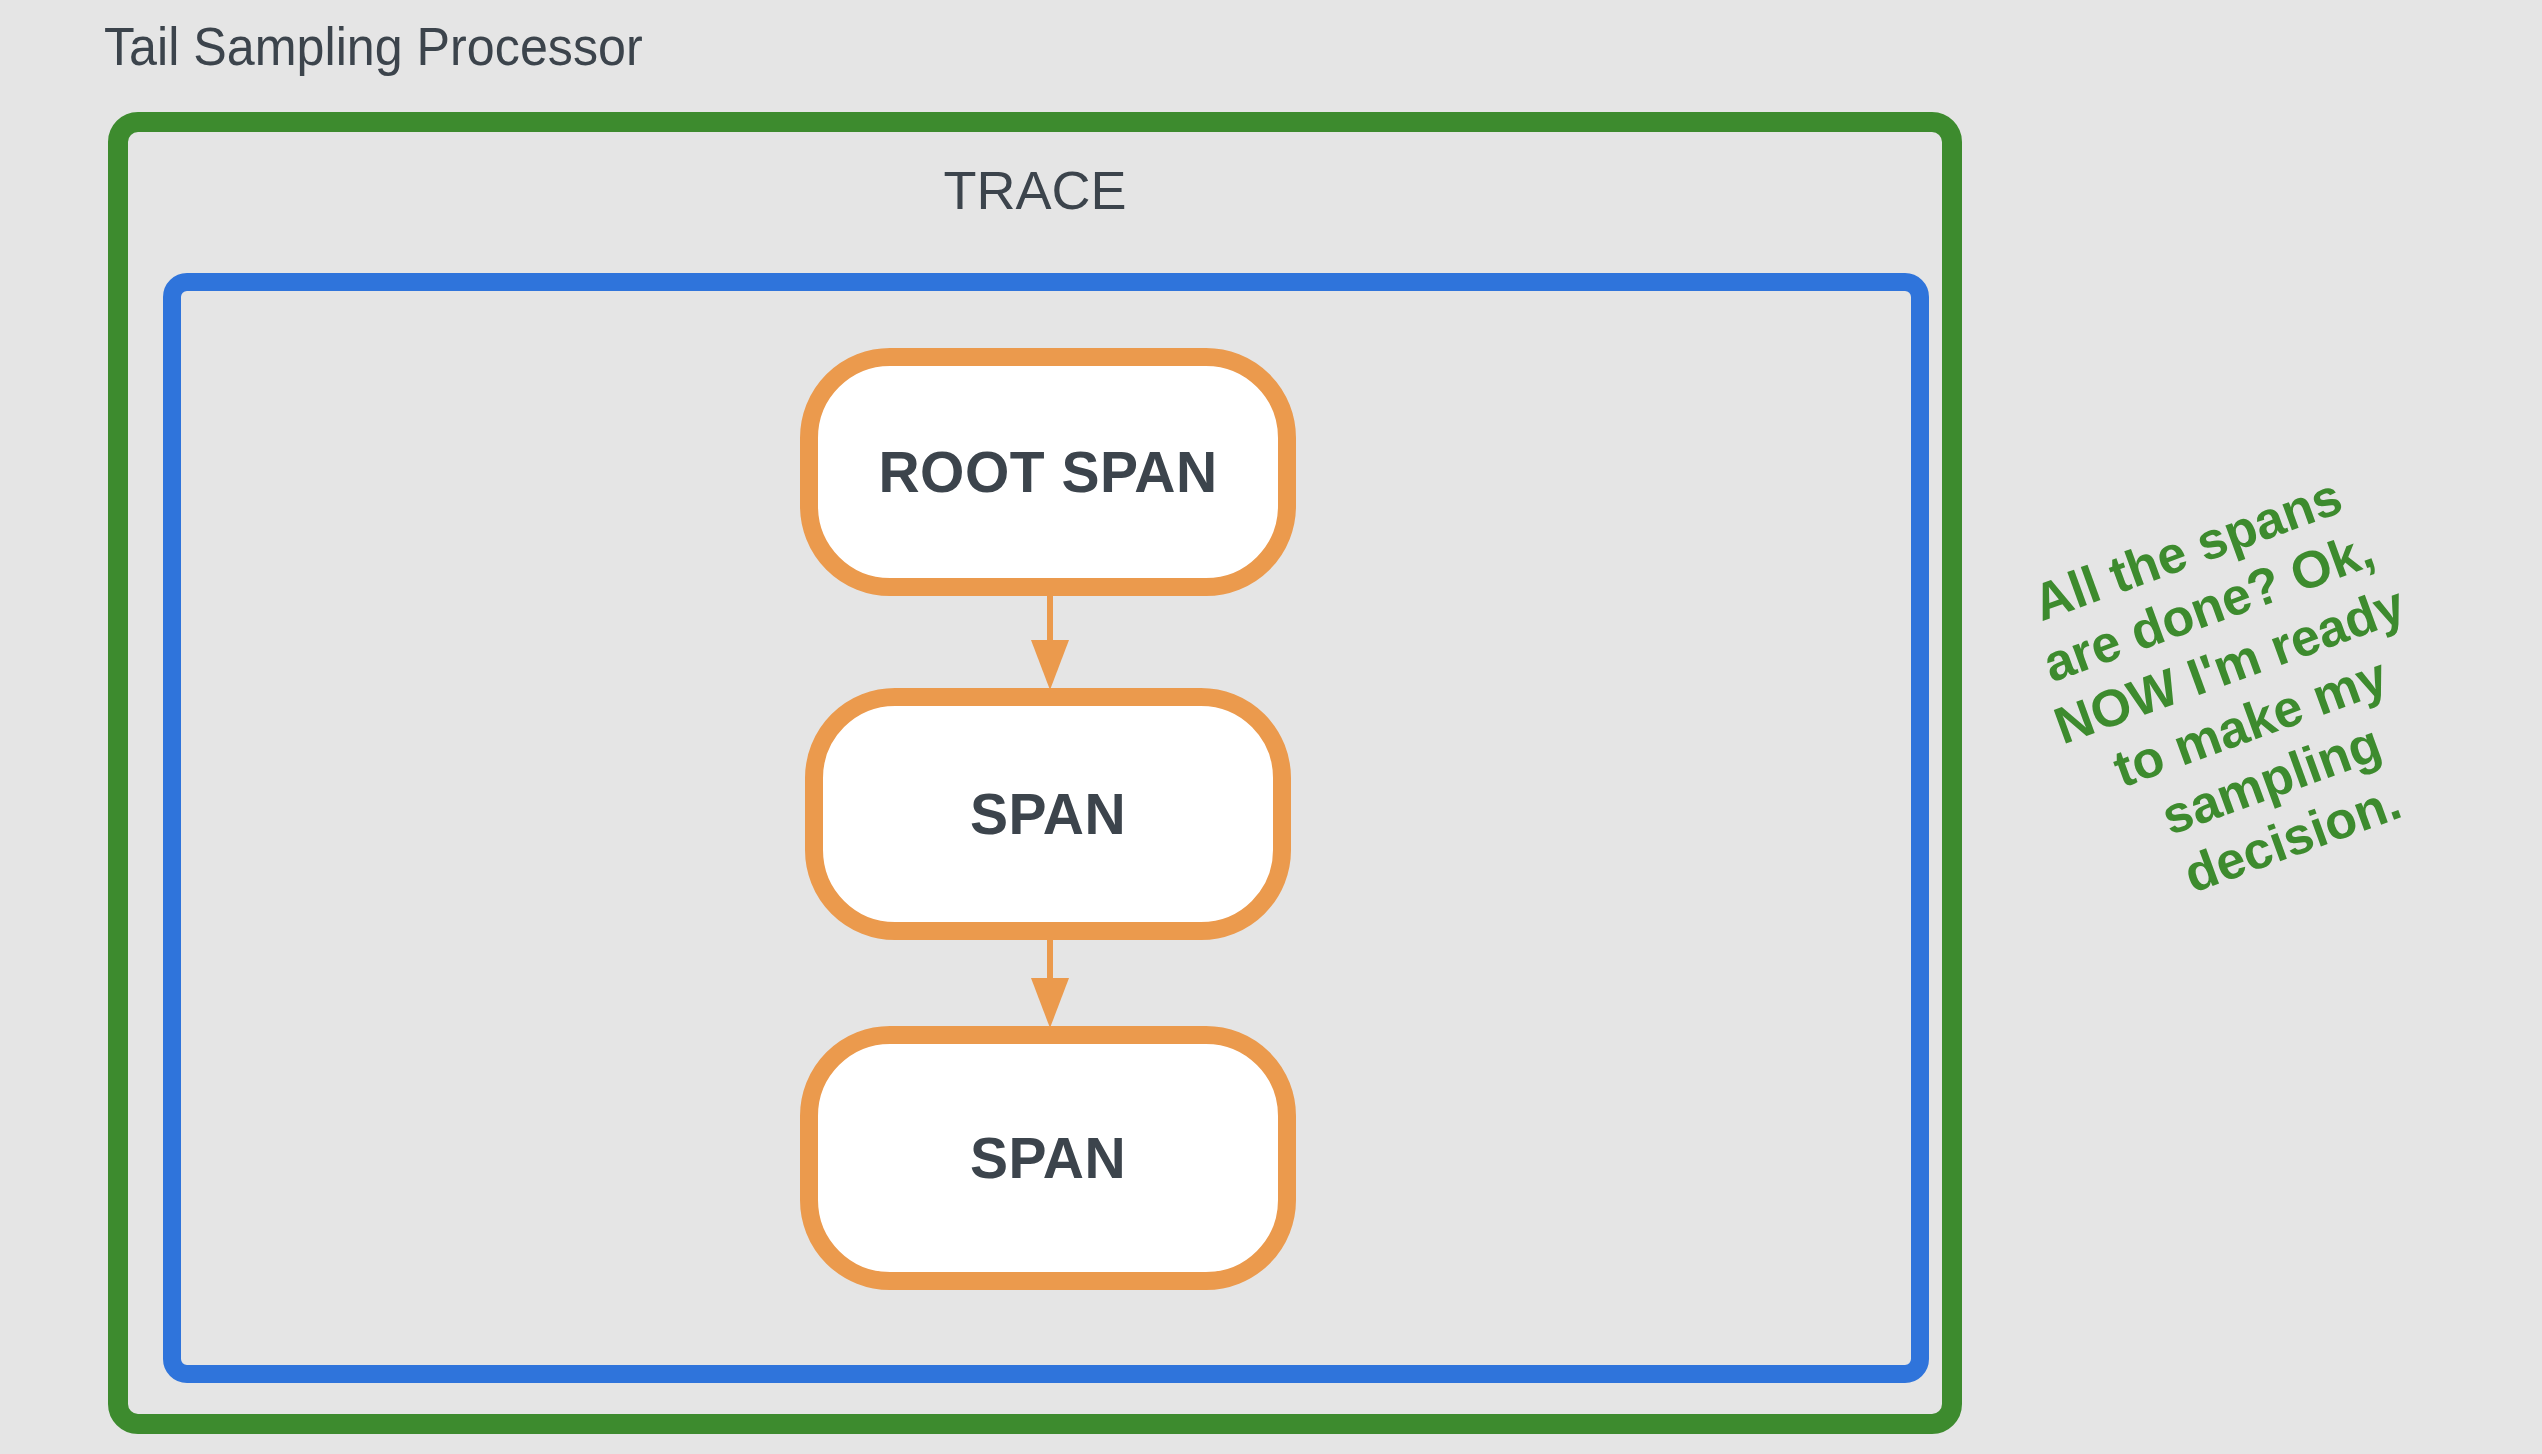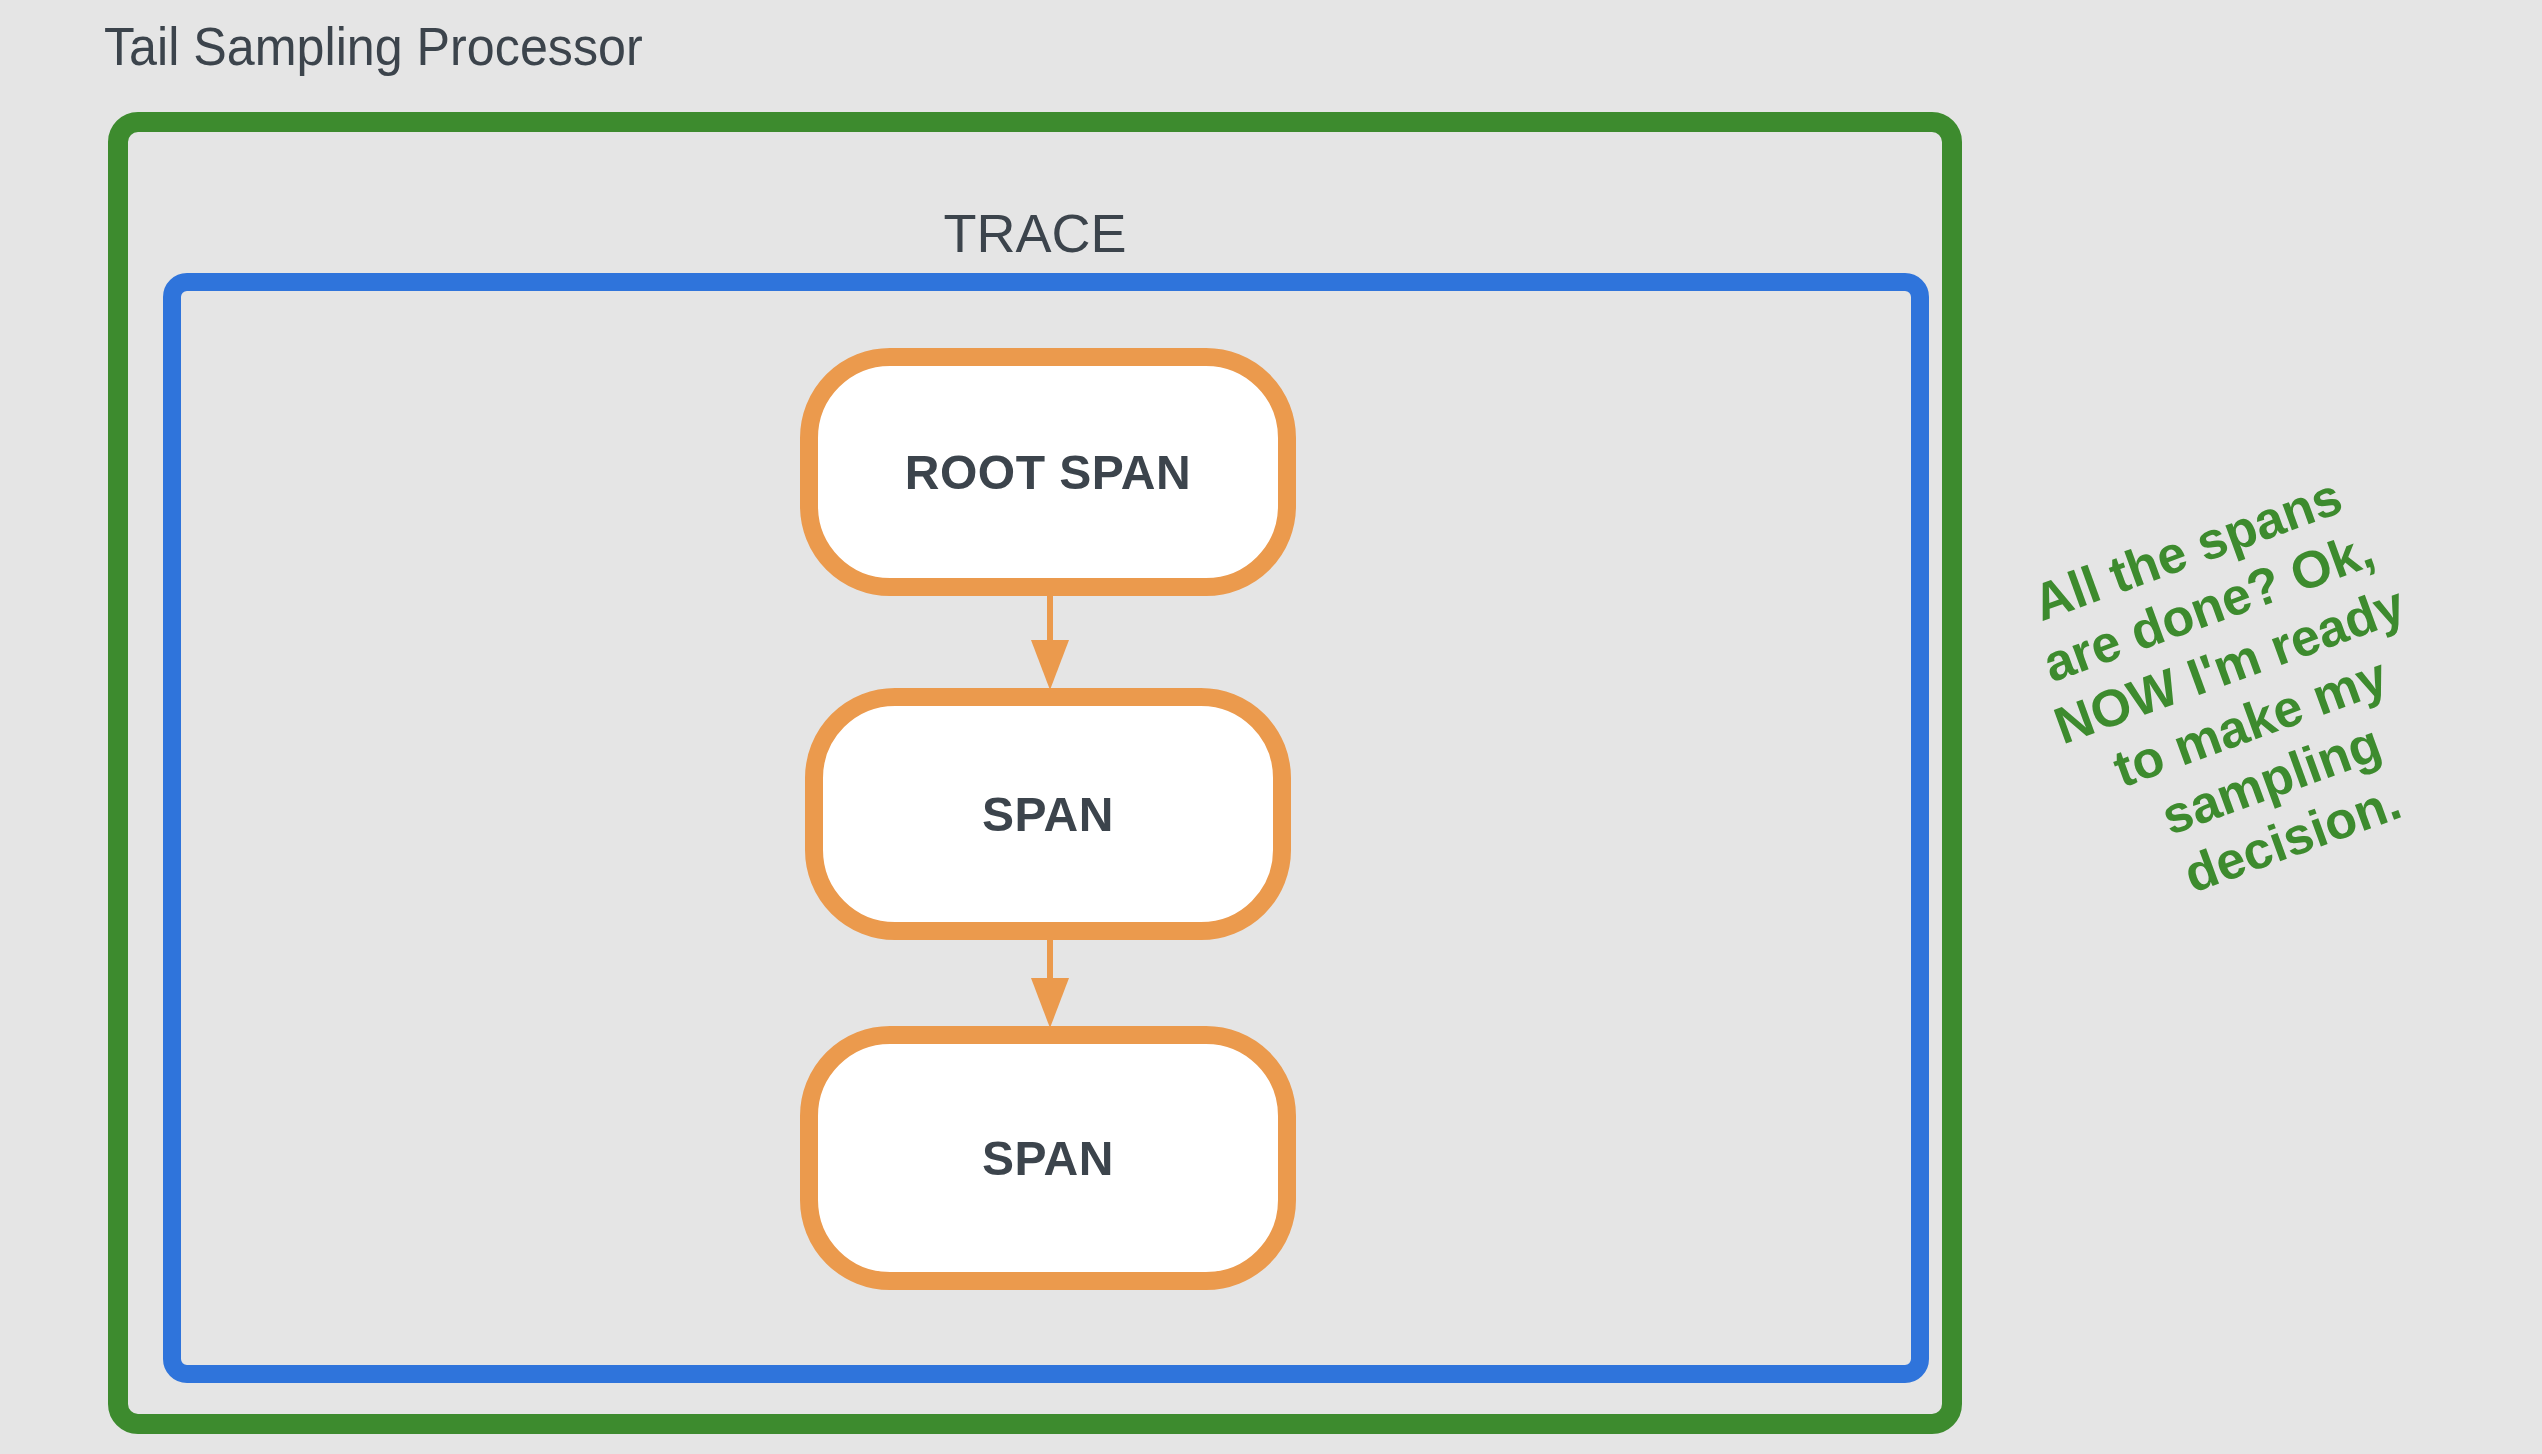--- a/index.html
+++ b/index.html
@@ -50,21 +50,20 @@
   #trace-label {
     position: absolute;
     left: 108px;
     top: 160px;
     width: 1854px;
     text-align: center;
     font-size: 54px;
     line-height: 1.12;
     color: #3c444c;
     font-weight: 400;
-    margin-top: 43px;
   }
 
   
   #trace-box {
     position: absolute;
     left: 163px;
     top: 273px;
     width: 1766px;
     height: 1110px;
     box-sizing: border-box;
@@ -78,21 +77,21 @@
     position: absolute;
     box-sizing: border-box;
     border: 18px solid #eb9a4d;
     border-radius: 90px;
     background: #ffffff;
     display: flex;
     align-items: center;
     justify-content: center;
     color: #3c444c;
     font-weight: bold;
-    font-size: 48px;
+    font-size: 57px;
     letter-spacing: 0.5px;
     text-align: center;
   }
   #span-root {
     left: 800px;
     top: 348px;
     width: 496px;
     height: 248px;
   }
   #span-middle {

